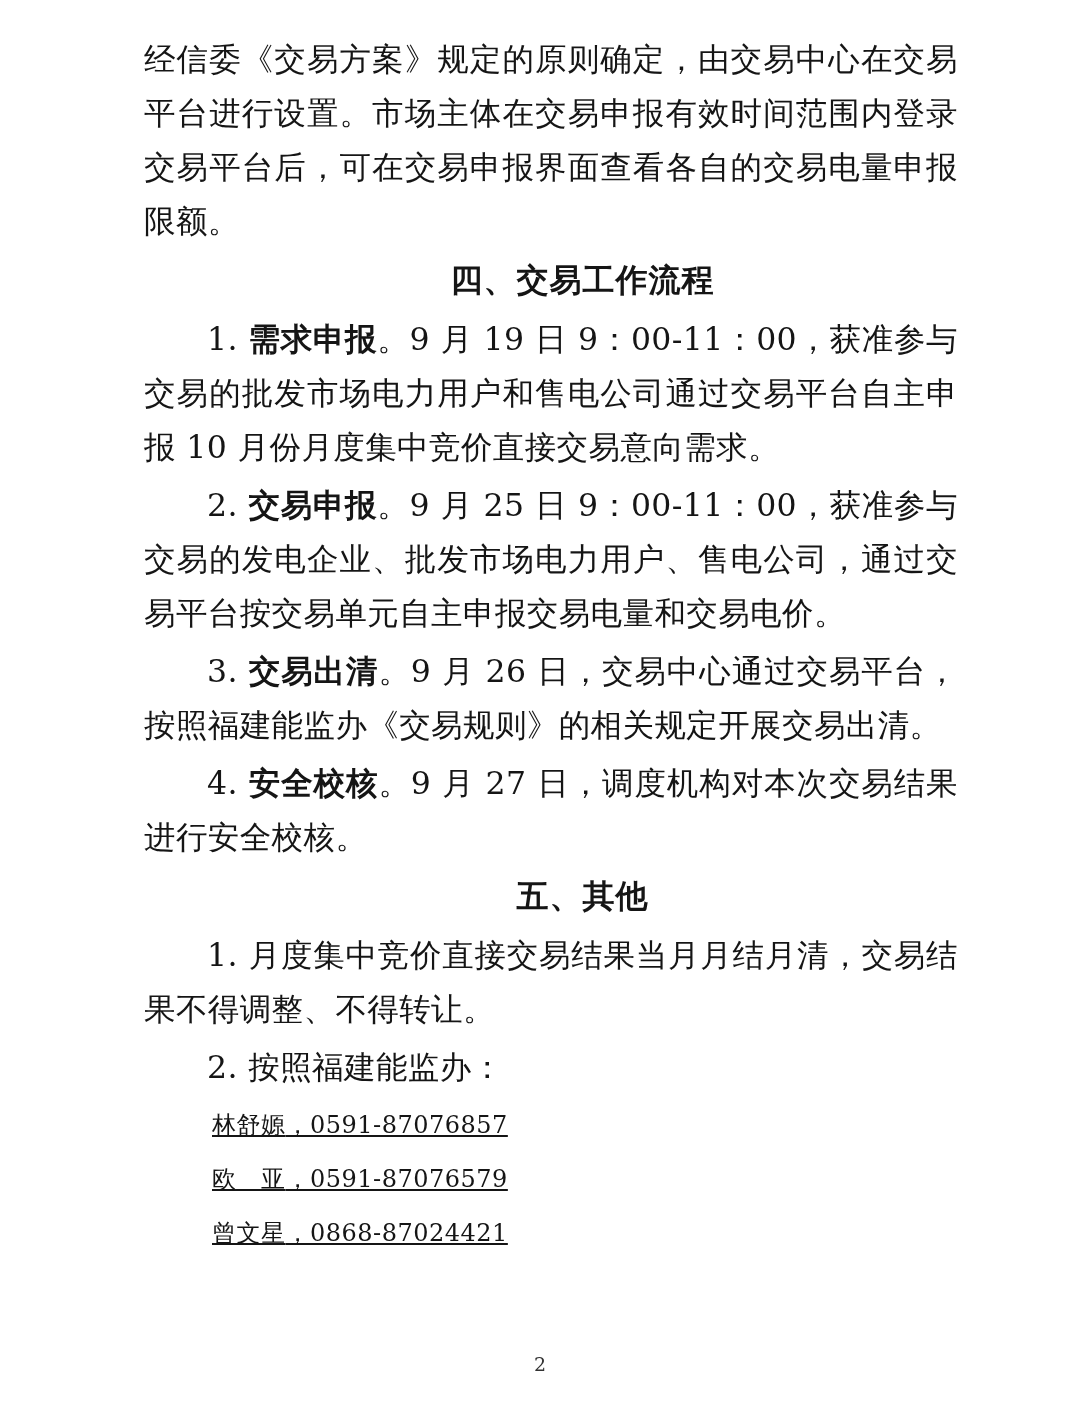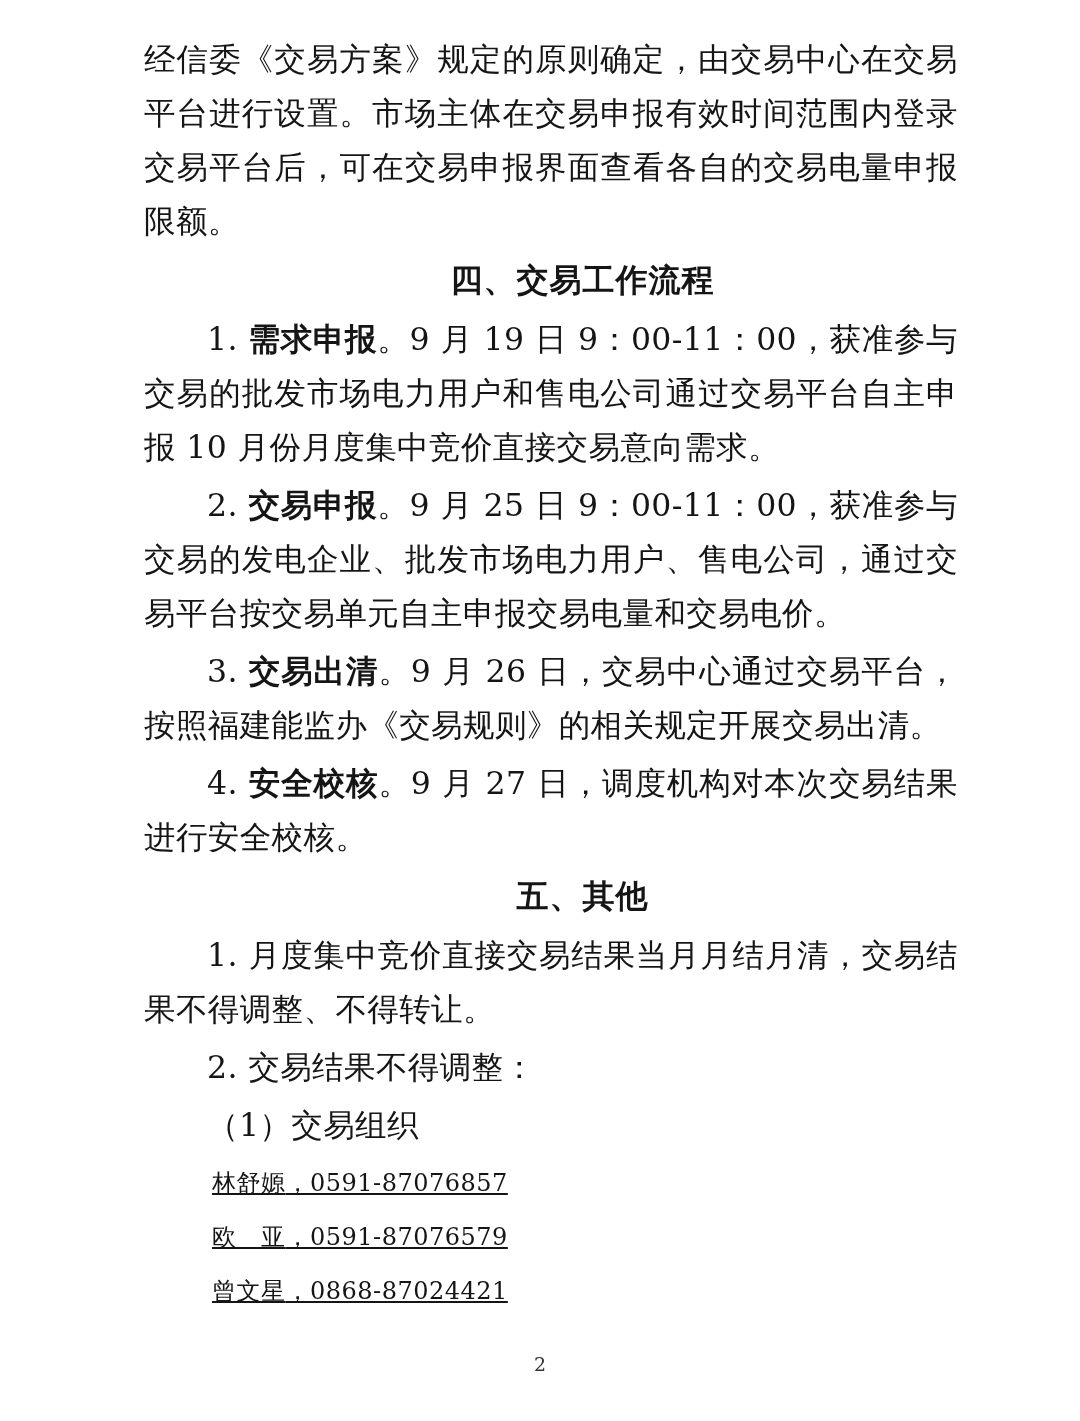--- a/index.html
+++ b/index.html
@@ -100,24 +100,23 @@
 
   <p class="heading">五、其他</p>
 
   <p class="para indent">
     <span class="num">1.</span>
     <span>月度集中竞价直接交易结果当月月结月清，交易结果不得调整、不得转让。</span>
   </p>
 
   <p class="para indent">
     <span class="num">2.</span>
-    <span>交易结果不得调整：</span>
+    <span>按照福建能监办：</span>
   </p>
 
-  <p class="para indent">（1）交易组织</p>
 
   <p class="contact">
     <span>林舒嫄</span>，<span>0591-87076857</span>
   </p>
 
   <p class="contact">
     <span>欧　亚</span>，<span>0591-87076579</span>
   </p>
 
   <p class="contact">

